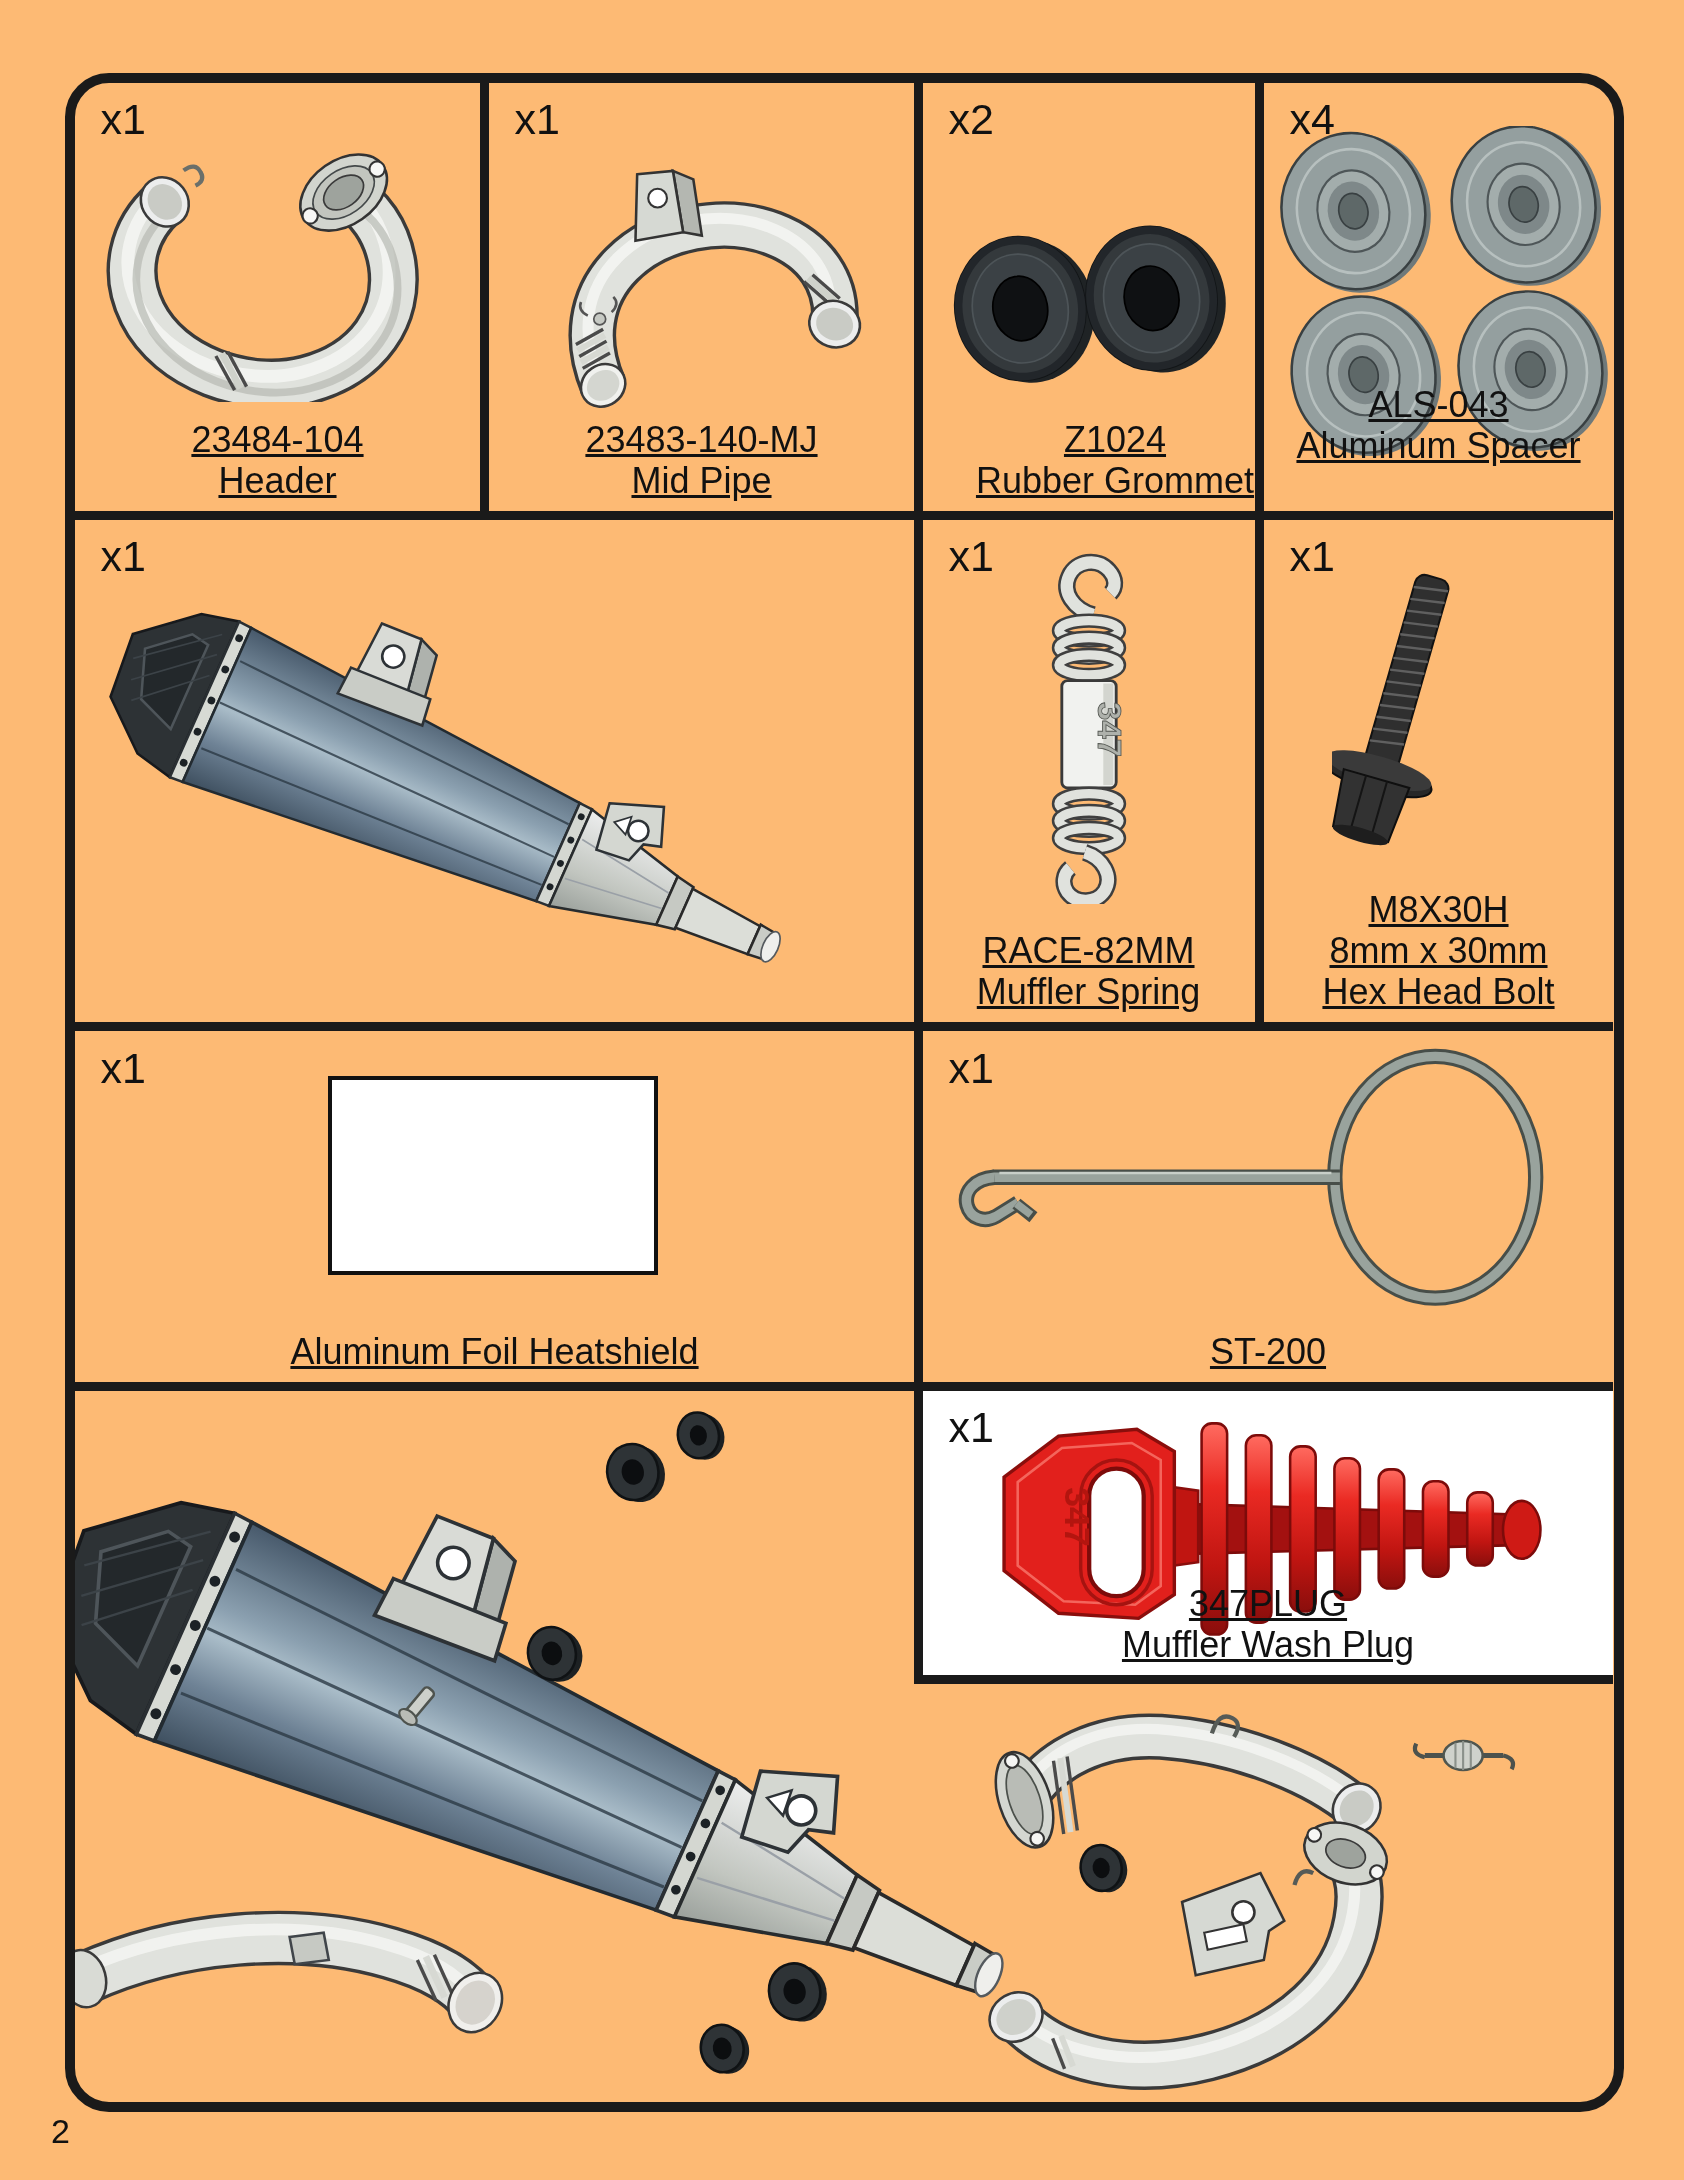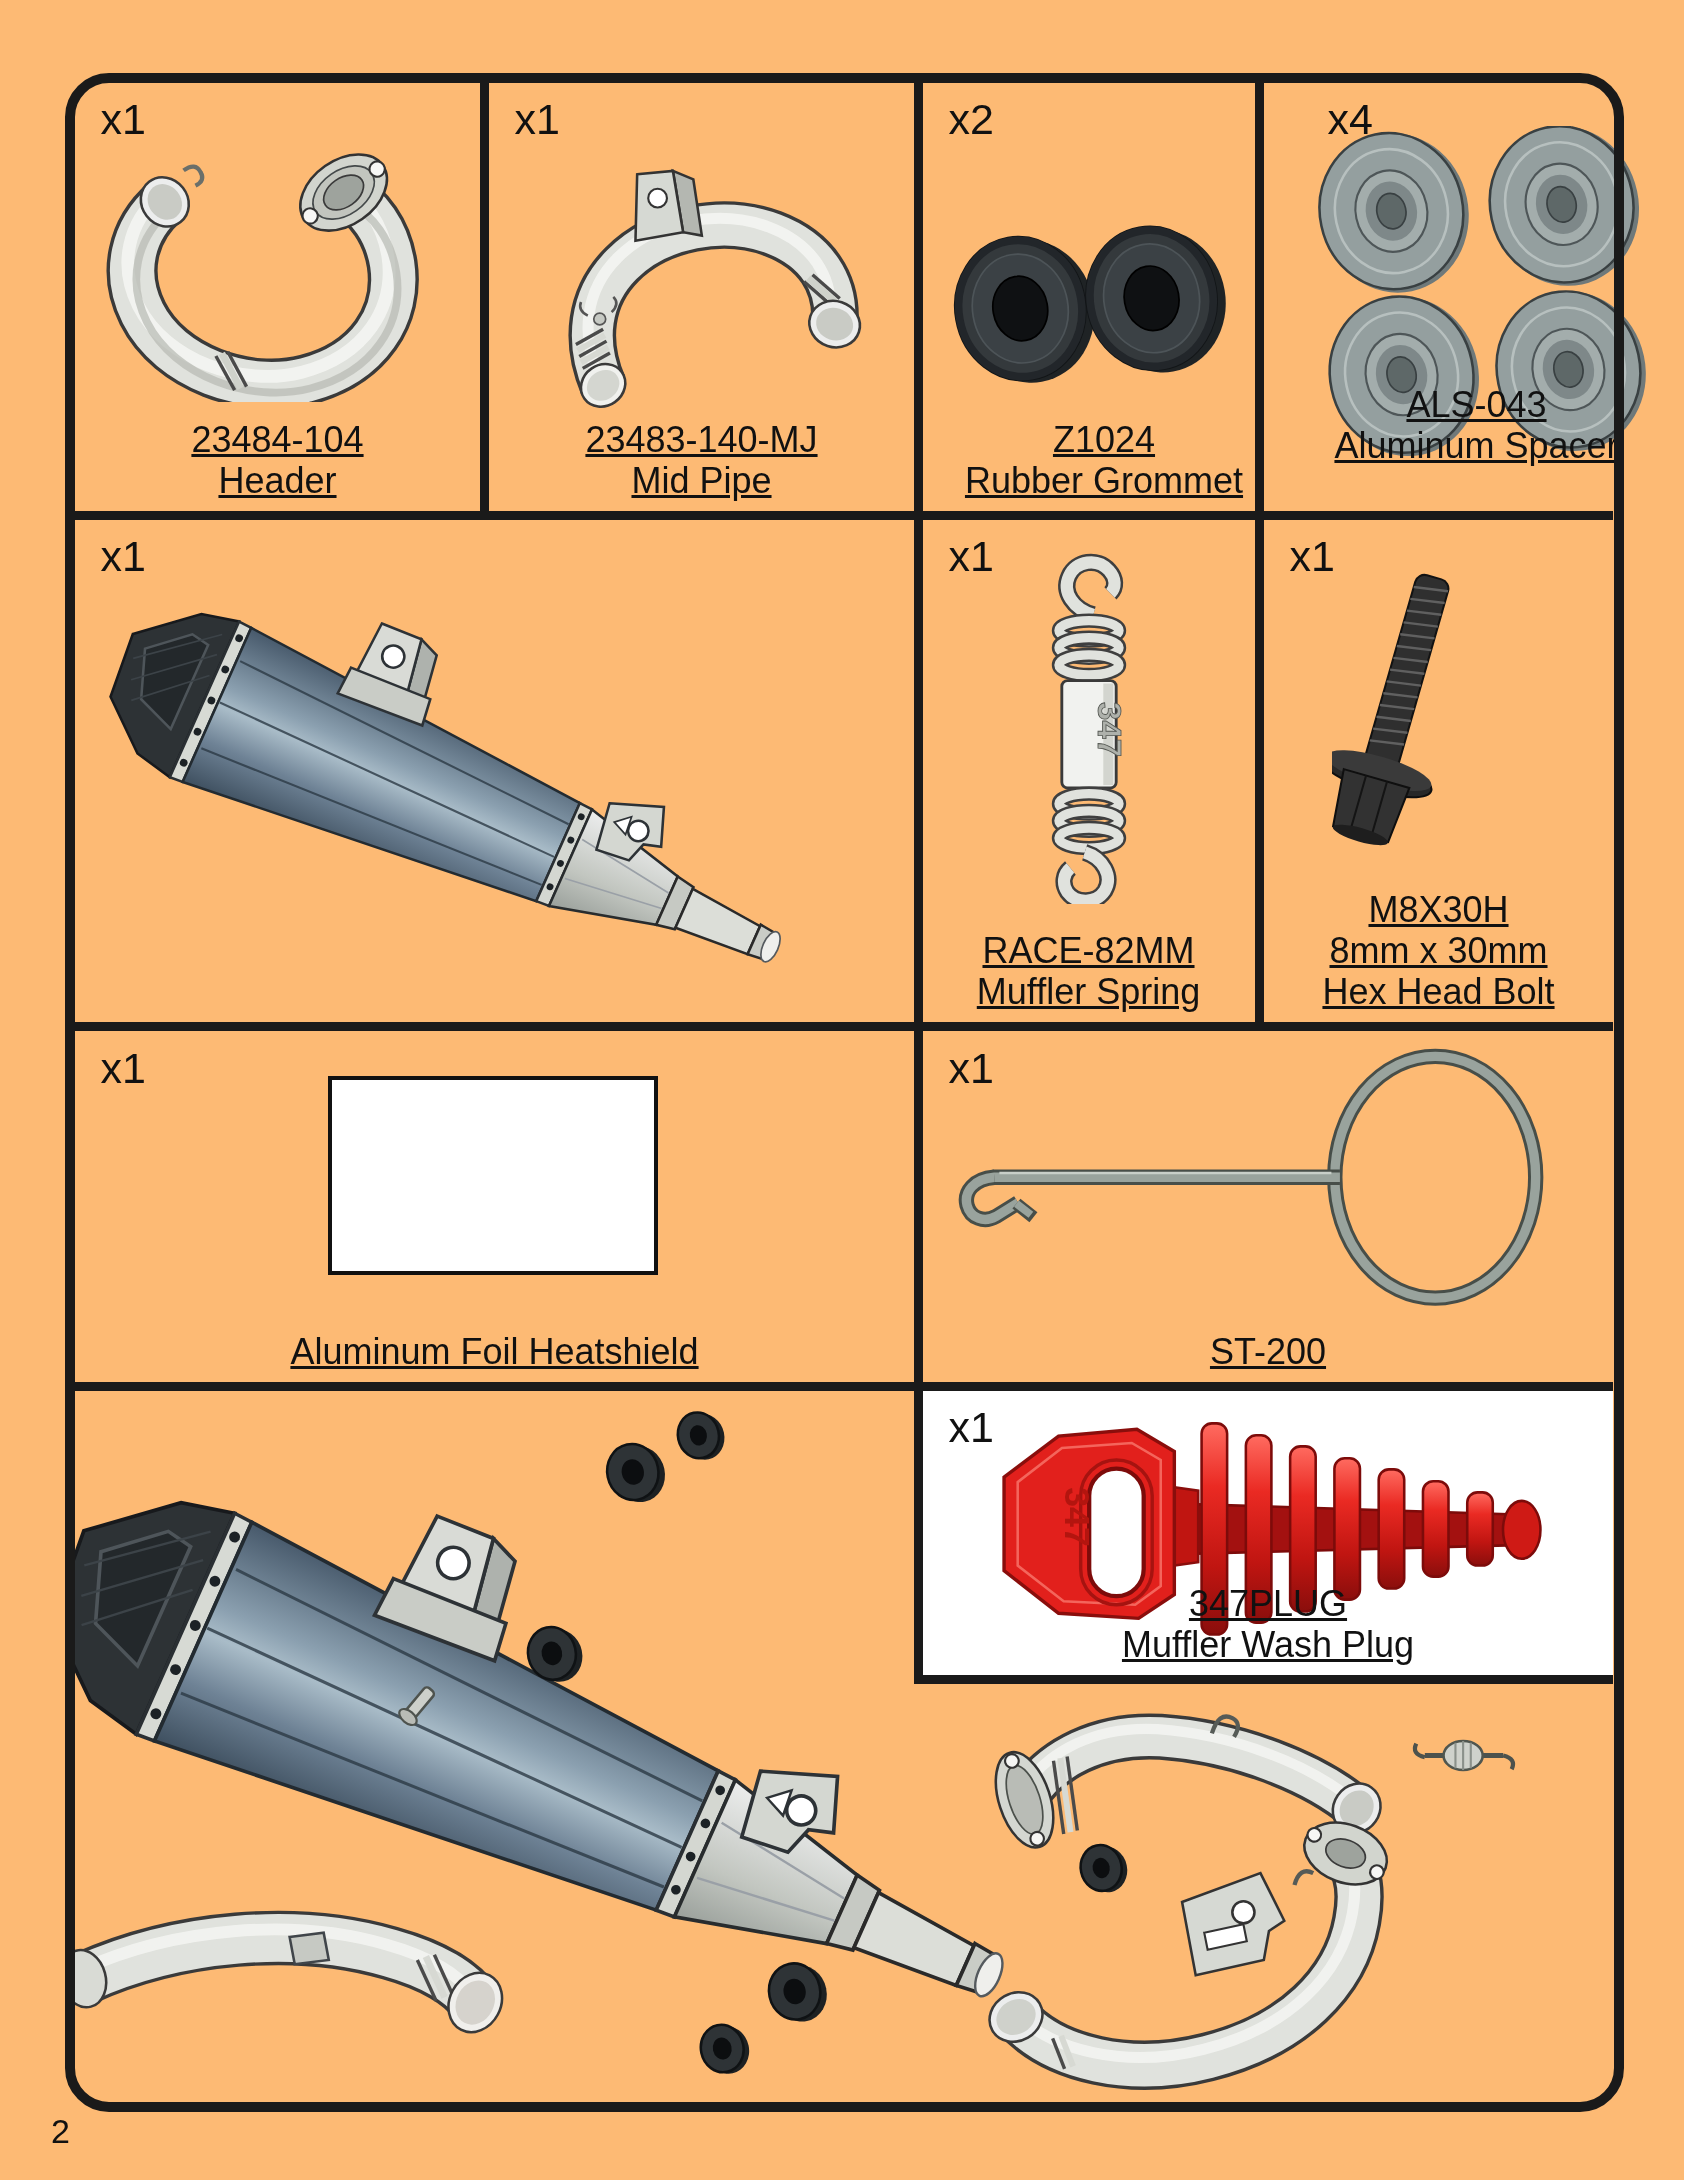--- a/index.html
+++ b/index.html
@@ -238,21 +238,21 @@
         <circle cx="116" cy="222" r="7" fill="#c6c9c3" stroke="#555" stroke-width="2"></circle>
         <path d="M 102,218 q -12,-6 -8,-16 M 130,214 q 10,-10 2,-18" stroke="#555" stroke-width="3" fill="none"></path>
       </svg>
     </div>
     <div class="caption">
       <span>23483-140-MJ</span>
       <span>Mid Pipe</span>
     </div>
   </div>
 
-  <div class="cell" style="left:923px;top:83px;width:362px;height:428px;">
+  <div class="cell" style="left:923px;top:83px;width:362px;height:428px;padding-left:22px;">
     <div class="qty">x2</div>
     <div class="icon-wrap" style="left:12px;top:89px;">
       <svg width="307" height="256" viewBox="0 0 360 300">
         <g transform="translate(100,160) rotate(-10)">
           <ellipse cx="10" cy="5" rx="76" ry="84" fill="#1f2325"></ellipse>
           <ellipse rx="76" ry="84" fill="#34393c" stroke="#121517" stroke-width="3"></ellipse>
           <ellipse rx="72" ry="80" fill="none" stroke="#22262a" stroke-width="9"></ellipse>
           <ellipse rx="56" ry="64" fill="#3b4145" stroke="#4d5458" stroke-width="2"></ellipse>
           <ellipse rx="32" ry="38" fill="#0f1113" stroke="#000" stroke-width="2"></ellipse>
         </g>
@@ -264,21 +264,21 @@
           <ellipse rx="32" ry="38" fill="#0f1113" stroke="#000" stroke-width="2"></ellipse>
         </g>
       </svg>
     </div>
     <div class="caption">
       <span>Z1024</span>
       <span>Rubber Grommet</span>
     </div>
   </div>
 
-  <div class="cell" style="left:1302px;top:83px;width:349px;height:393px;">
+  <div class="cell" style="left:1264px;top:83px;width:349px;height:393px;">
     <div class="qty">x4</div>
     <div class="icon-wrap" style="left:4.3px;top:43px;">
       <svg width="341" height="332" viewBox="0 0 400 390">
         <g transform="translate(100,100) rotate(-12)">
           <ellipse cx="4" cy="3" rx="86" ry="94" fill="#6f797a"></ellipse>
           <ellipse rx="84" ry="92" fill="#949f9f" stroke="#394042" stroke-width="3"></ellipse>
           <ellipse rx="66" ry="73" fill="none" stroke="#b7c0bf" stroke-width="3"></ellipse>
           <ellipse rx="42" ry="48" fill="#a3adac" stroke="#4e5658" stroke-width="2.5"></ellipse>
           <ellipse rx="30" ry="35" fill="#7e8889"></ellipse>
           <ellipse rx="17" ry="21" fill="#5e6868" stroke="#394042" stroke-width="2"></ellipse>

